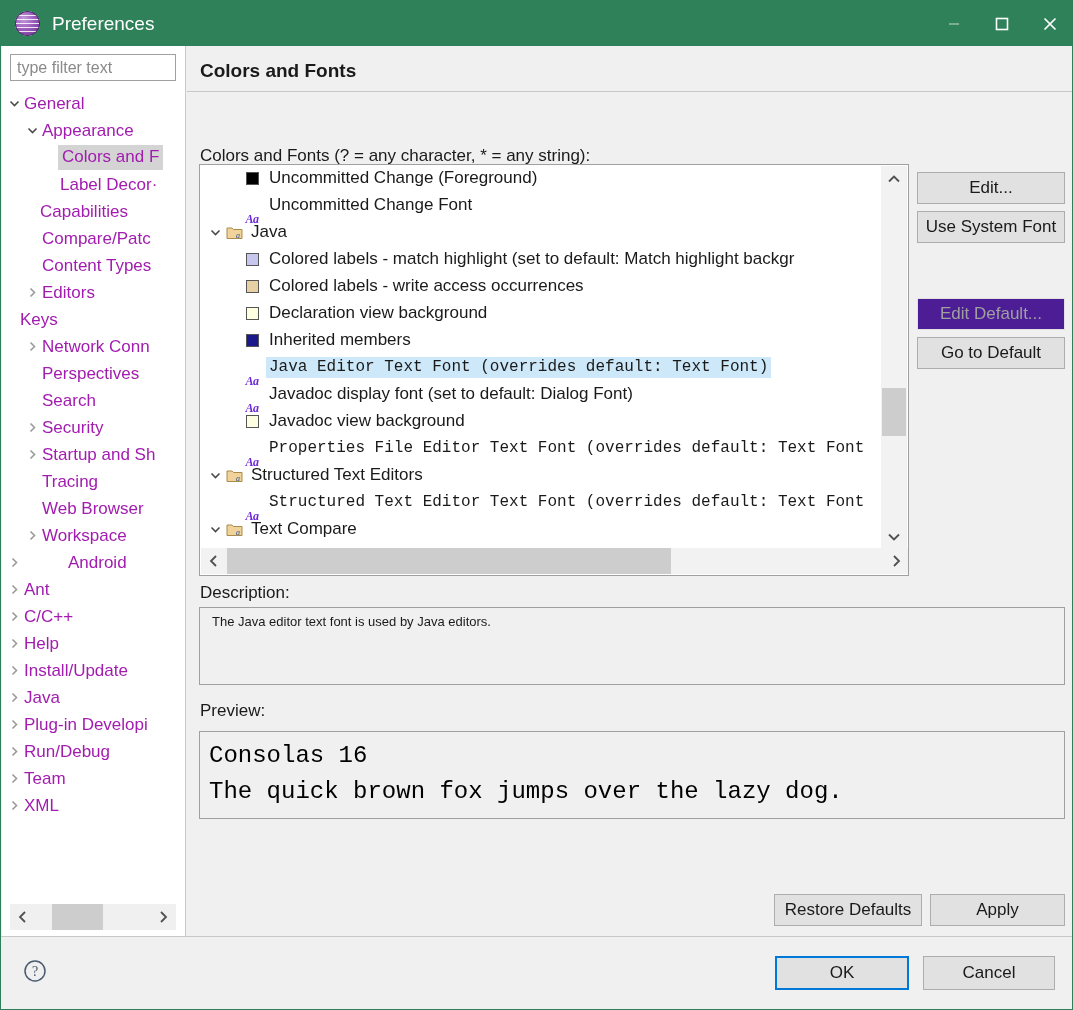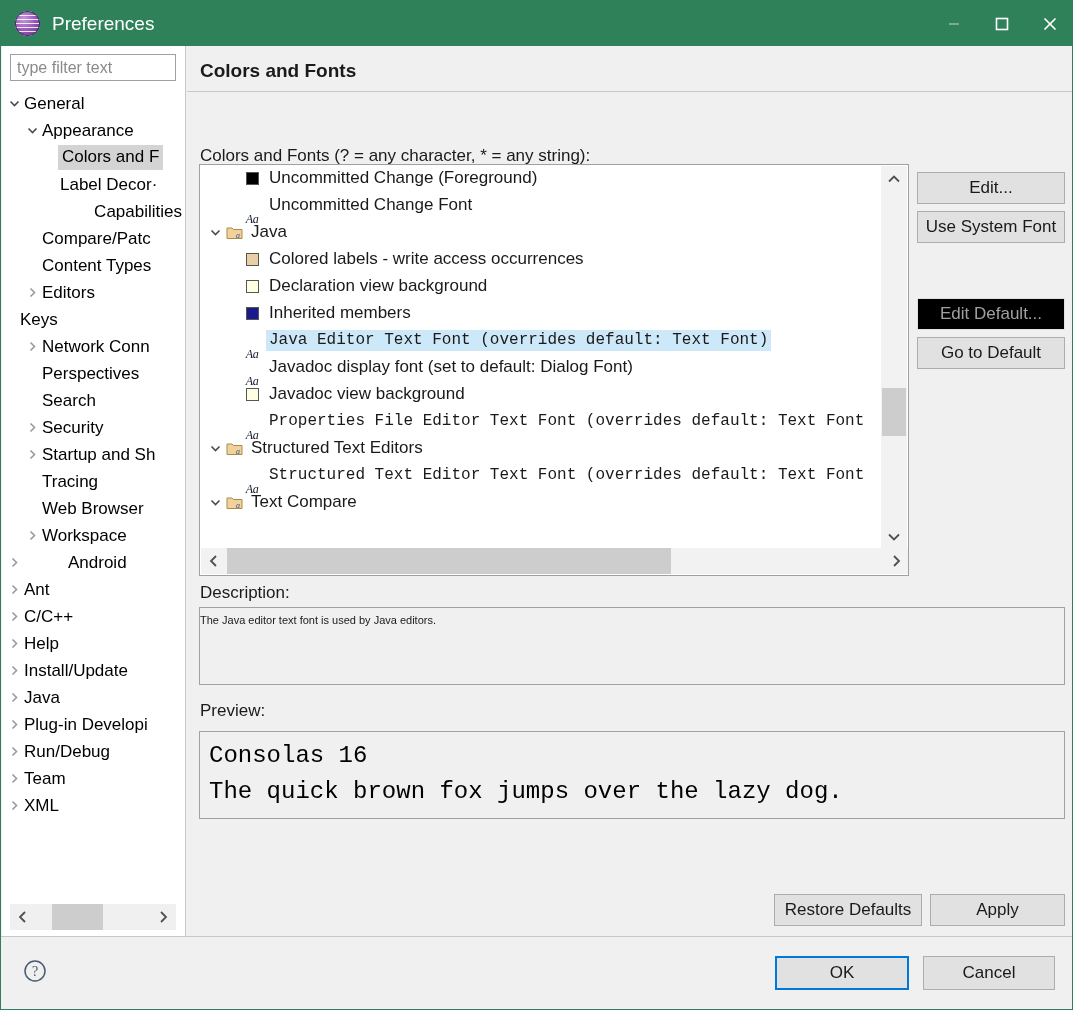--- a/index.html
+++ b/index.html
@@ -74,21 +74,21 @@
   .tree {
     position: absolute; left: 0; top: 44px;
     width: 182px; height: 848px;
     overflow: hidden;
   }
   .tree-row {
     display: flex; align-items: center;
     height: 27px;
     white-space: nowrap;
     font-size: 17px;
-    color: #000000;
+    color: #a21caf;
   }
   .tree-row .arrow {
     width: 16px; height: 27px; flex: 0 0 16px;
     display: flex; align-items: center; justify-content: center;
     color: #9a9a9a;
   }
   .tree-row .arrow svg { display: block; }
   .tree-label { padding: 0 2px; }
   .tree-label.selected {
     background: #d4d4d4;
@@ -188,22 +188,22 @@
     display: flex; align-items: center; justify-content: center;
     margin-right: 4px;
   }
   .swatch {
     width: 13px; height: 13px;
     border: 1px solid #555555;
     box-sizing: border-box;
   }
   .font-icon {
     font-family: "Liberation Serif", serif;
-    font-style: italic; font-weight: normal;
-    font-size: 12px; color: #0f172a;
+    font-style: italic; font-weight: bold;
+    font-size: 12px; color: #6d28d9;
     letter-spacing: -0.5px;
     margin-top: 28px;
   }
   .folder-icon { width: 17px; height: 15px; display:block; }
   .cf-text { padding: 1px 3px 2px 3px; }
   .cf-text.mono {
     font-family: "Liberation Mono", "DejaVu Sans Mono", monospace;
     font-size: 16px;
   }
   .cf-text.selected {
@@ -241,34 +241,34 @@
     background: #e1e1e1;
     font-size: 17px; color: #1a1a1a;
     font-family: "Liberation Sans", sans-serif;
     display: flex; align-items: center; justify-content: center;
     box-sizing: border-box;
     cursor: default;
   }
   .btn.disabled {
     color: #a0a0a0;
     border-color: #e1e1e1;
-    background: #000000;
+    background: #4c1d95;
   }
   .btn.default-focus {
     border: 2px solid #0078d7;
   }
 
   
   .boxfield {
     position: absolute;
     border: 1px solid #a0a0a0;
     background: #f0f0f0;
     box-sizing: border-box;
-    font-size: 11px; color: #1a1a1a;
-    padding: 6px 0;
+    font-size: 13px; color: #1a1a1a;
+    padding: 6px 12px;
   }
   .preview-box {
     font-family: "Liberation Mono", "DejaVu Sans Mono", monospace;
     font-size: 24px; line-height: 36px;
     color: #000000;
     padding: 6px 9px;
   }
 
   
   .footer-sep {
@@ -333,21 +333,21 @@
           <span class="tree-label">Appearance</span>
         </div>
         <div class="tree-row" style="padding-left: 40px;">
           <span class="arrow"></span>
           <span class="tree-label selected">Colors and F</span>
         </div>
         <div class="tree-row" style="padding-left: 40px;">
           <span class="arrow"></span>
           <span class="tree-label">Label Decor·</span>
         </div>
-        <div class="tree-row" style="padding-left: 28px; justify-content: space-between;">
+        <div class="tree-row" style="padding-left: 20px;">
           <span class="arrow"></span>
           <span class="tree-label">Capabilities</span>
         </div>
         <div class="tree-row" style="padding-left: 22px;">
           <span class="arrow"></span>
           <span class="tree-label">Compare/Patc</span>
         </div>
         <div class="tree-row" style="padding-left: 22px;">
           <span class="arrow"></span>
           <span class="tree-label">Content Types</span>
@@ -571,20 +571,28 @@
                 <polyline points="2.5,4.5 6.5,8.5 10.5,4.5" fill="none" stroke="#4a4a4a" stroke-width="1.6"></polyline>
               </svg>
             </span>
             <span class="cf-icon">
               <svg class="folder-icon" viewBox="0 0 17 15">
                 <path d="M1 3 L6 3 L7.5 4.5 L16 4.5 L16 13.5 L1 13.5 Z" fill="#f0d29a" stroke="#a98b4a" stroke-width="1"></path>
                 <text x="10" y="13" font-family="Liberation Serif, serif" font-style="italic" font-size="8" fill="#2d4f8e">a</text>
               </svg>
             </span>
             <span class="cf-text">Java</span>
+          </div>
+          <div class="cf-row">
+            <span class="twisty"></span>
+            <span class="indent"></span>
+            <span class="cf-icon">
+              <span class="swatch" style="background:#c6c6ee"></span>
+            </span>
+            <span class="cf-text">Colored labels - match highlight (set to default: Match highlight backgr</span>
           </div>
           <div class="cf-row">
             <span class="twisty"></span>
             <span class="indent"></span>
             <span class="cf-icon">
               <span class="swatch" style="background:#e8cfa4"></span>
             </span>
             <span class="cf-text">Colored labels - write access occurrences</span>
           </div>
           <div class="cf-row">

